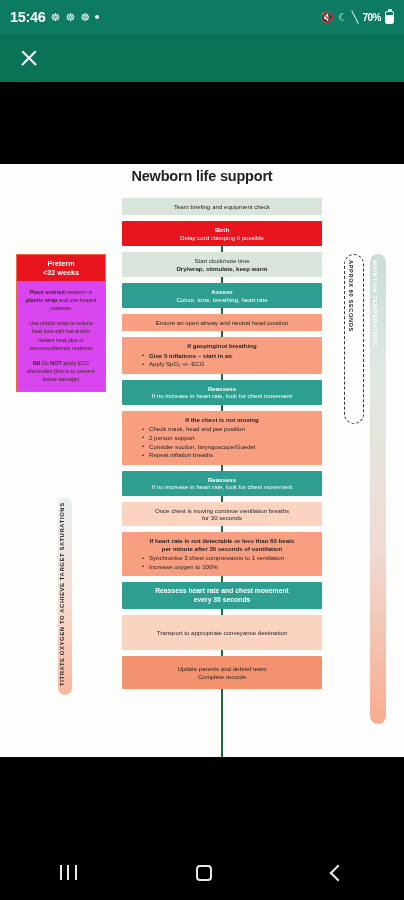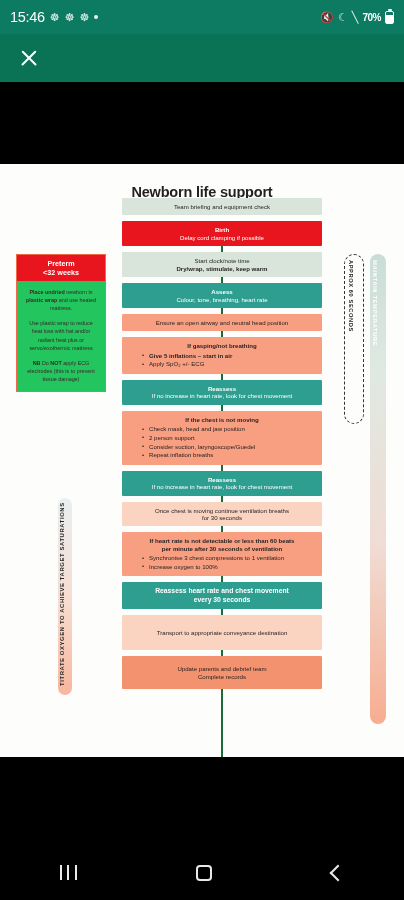--- a/index.html
+++ b/index.html
@@ -13,21 +13,21 @@
 
   
   .statusbar {
     position: absolute; top: 0; left: 0; width: 404px; height: 34px;
     background: #0d7a62;
     display: flex; align-items: center;
     padding: 0 10px;
     color: #fff;
   }
   .sb-left { display: flex; align-items: center; gap: 5px; }
-  .sb-time { font-size: 14.5px; font-weight: 400; letter-spacing: -0.3px; }
+  .sb-time { font-size: 14.5px; font-weight: 700; letter-spacing: -0.3px; }
   .sb-ico { font-size: 11px; opacity: .92; line-height: 1; }
   .sb-dot { width: 4px; height: 4px; border-radius: 50%; background: #fff; opacity: .9; }
   .sb-right { margin-left: auto; display: flex; align-items: center; gap: 4px; }
   .sb-batt { font-size: 10px; font-weight: 700; letter-spacing: -0.5px; }
   .battglyph {
     width: 9px; height: 13px; border: 1.4px solid #fff; border-radius: 2px;
     position: relative; background: linear-gradient(to top, #fff 70%, transparent 70%);
   }
   .battglyph:after {
     content: ""; position: absolute; top: -3px; left: 2px;
@@ -60,21 +60,21 @@
 
   
   .page {
     position: absolute; top: 164px; left: 0; width: 404px; height: 593px;
     background: #fdfdfc;
     overflow: hidden;
   }
   .doc-title {
     text-align: center;
     font-size: 14.5px; font-weight: 700; color: #231f20;
-    margin-top: 20px; letter-spacing: -0.2px;
+    margin-top: 4px; letter-spacing: -0.2px;
   }
 
   
   .flow {
     position: absolute; top: 34px; left: 0; width: 404px; height: 560px;
   }
   .column {
     position: absolute; left: 122px; width: 200px; top: 0;
   }
 
@@ -107,21 +107,21 @@
 
   ul.bl { list-style: none; margin: 2px 0 0 0; padding: 0; text-align: left; padding-left: 14px; }
   ul.bl li { position: relative; padding-left: 7px; margin-bottom: 1.2px; }
   ul.bl li:before {
     content: "•"; position: absolute; left: 0; top: -0.5px;
   }
 
   
   .preterm {
     position: absolute; left: 16px; top: 56px; width: 90px;
-    background: #22c55e;
+    background: #d946ef;
     border: 1px solid #f06a4a;
     z-index: 3;
   }
   .preterm .ph {
     background: #e8141e; color: #fff;
     text-align: center; font-weight: 700; font-size: 7.2px;
     padding: 4px 2px; line-height: 1.25;
   }
   .preterm .pb {
     padding: 7px 7px 8px 7px; font-size: 5.4px; line-height: 1.5;

